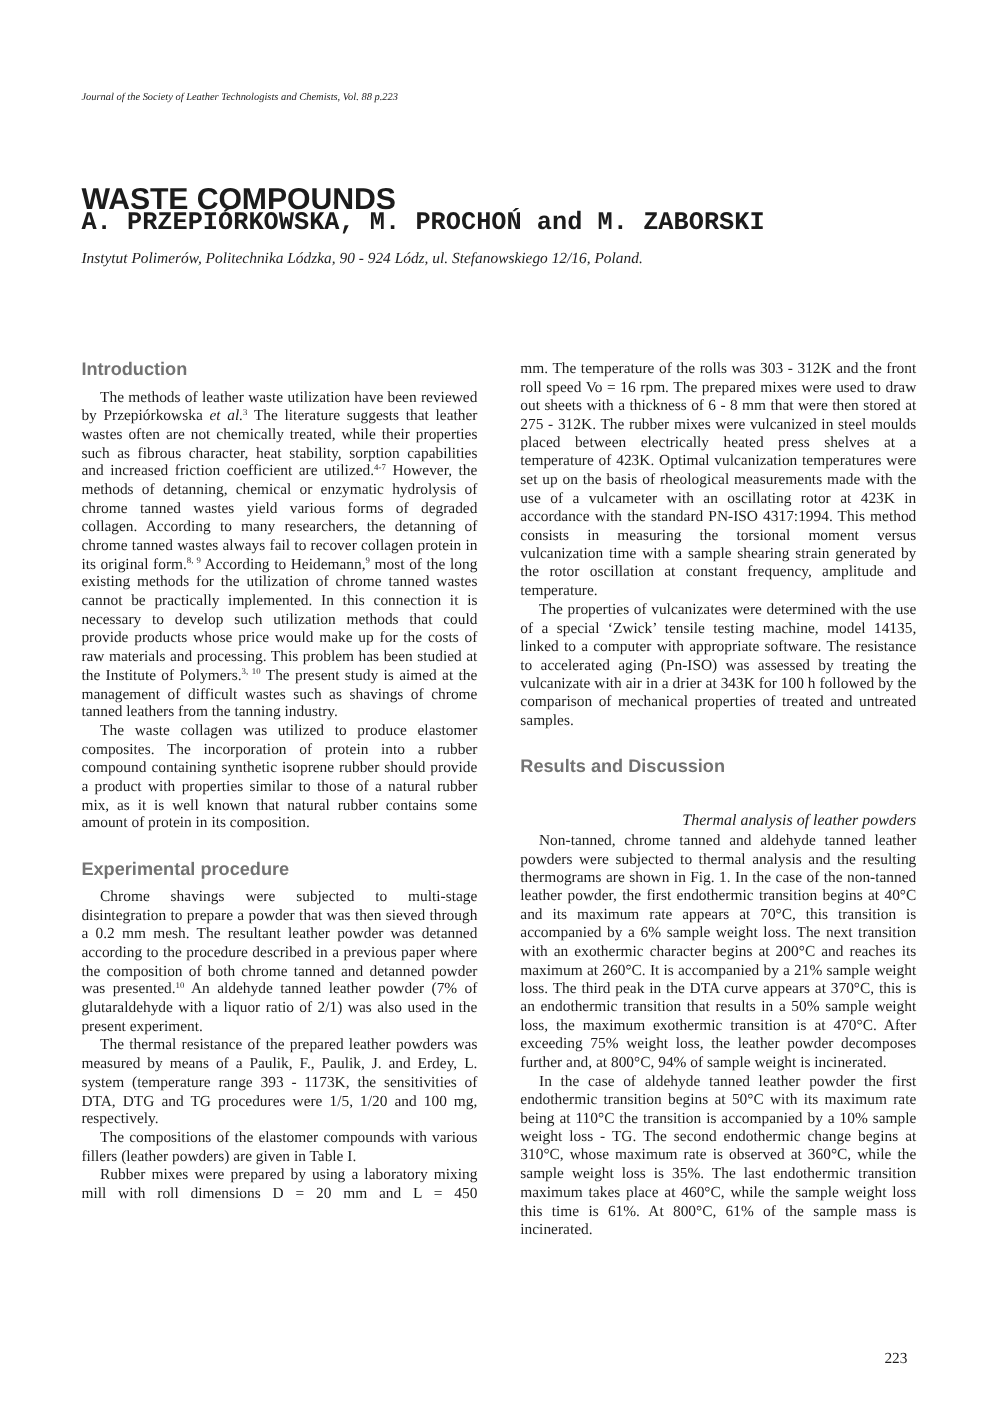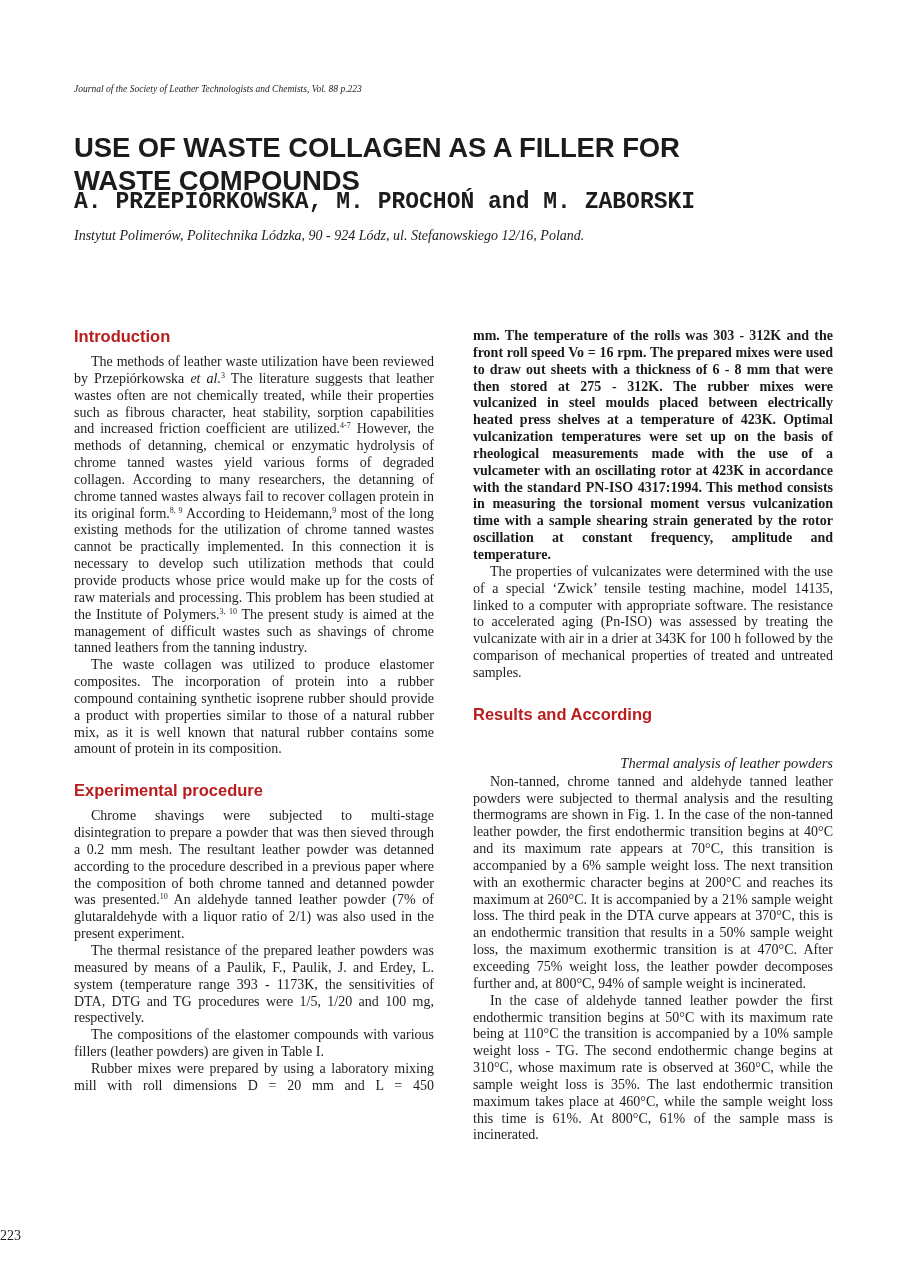--- a/index.html
+++ b/index.html
@@ -22,44 +22,44 @@
     font-family: "Liberation Serif", serif; font-style: italic; font-size: 14px; color: #1c1c1c;
   }
   .col {
     position: absolute; width: 360px;
     font-family: "Liberation Serif", serif; font-size: 14px; line-height: 16.85px; color: #1c1c1c;
     text-align: justify;
   }
   .col-left { left: 74px; top: 326px; }
   .col-right { left: 473px; top: 328px; }
   .col p { margin: 0; text-indent: 17px; }
-  .col p.noindent { text-indent: 0; font-weight: bold; }
+  .col p.noindent { text-indent: 0; }
   .col h2 {
     font-family: "Liberation Sans", sans-serif; font-weight: bold; font-size: 16.5px; line-height: 20px;
-    margin: 0 0 8px 0; color: #b91c1c; text-align: left;
+    margin: 0 0 8px 0; color: #737373; text-align: left;
   }
   .col h3 {
     font-family: "Liberation Serif", serif; font-style: italic; font-weight: normal; font-size: 14.5px;
     line-height: 18px; margin: 0 0 2px 0; text-align: right;
   }
   sup { font-size: 8px; line-height: 0; vertical-align: 5px; }
   .gap-sec { height: 22px; }
   .gap-sub { height: 22px; }
   .page-number {
-    position: absolute; left: 0; width: 825px; top: 1228px; text-align: left;
+    position: absolute; left: 0; width: 825px; top: 1228px; text-align: right;
     font-family: "Liberation Serif", serif; font-size: 14px; color: #1c1c1c;
   }
 </style>
 </head>
 <body>
 
 <div class="running-head">Journal of the Society of Leather Technologists and Chemists, Vol. 88 p.223</div>
 
 <h1 class="title">
-  <span>USE OF WASTE COLLAGEN AS A FILLER FOR</span><br>
+  <br>
   <span>WASTE COMPOUNDS</span>
 </h1>
 
 <div class="authors">A. PRZEPIÓRKOWSKA, M. PROCHOŃ and M. ZABORSKI</div>
 <div class="affiliation">Instytut Polimerów, Politechnika Lódzka, 90 - 924 Lódz, ul. Stefanowskiego 12/16, Poland.</div>
 
 <div class="col col-left">
   <h2>Introduction</h2>
   <p><span>The methods of leather waste utilization have been reviewed by Przepiórkowska </span><i>et al.</i><sup>3</sup><span> The literature suggests that leather wastes often are not chemically treated, while their properties such as fibrous character, heat stability, sorption capabilities and increased friction coefficient are utilized.</span><sup>4-7</sup><span> However, the methods of detanning, chemical or enzymatic hydrolysis of chrome tanned wastes yield various forms of degraded collagen. According to many researchers, the detanning of chrome tanned wastes always fail to recover collagen protein in its original form.</span><sup>8, 9</sup><span> According to Heidemann,</span><sup>9</sup><span> most of the long existing methods for the utilization of chrome tanned wastes cannot be practically implemented. In this connection it is necessary to develop such utilization methods that could provide products whose price would make up for the costs of raw materials and processing. This problem has been studied at the Institute of Polymers.</span><sup>3, 10</sup><span> The present study is aimed at the management of difficult wastes such as shavings of chrome tanned leathers from the tanning industry.</span></p>
   <p>The waste collagen was utilized to produce elastomer composites. The incorporation of protein into a rubber compound containing synthetic isoprene rubber should provide a product with properties similar to those of a natural rubber mix, as it is well known that natural rubber contains some amount of protein in its composition.</p>
@@ -68,20 +68,20 @@
   <p><span>Chrome shavings were subjected to multi-stage disintegration to prepare a powder that was then sieved through a 0.2 mm mesh. The resultant leather powder was detanned according to the procedure described in a previous paper where the composition of both chrome tanned and detanned powder was presented.</span><sup>10</sup><span> An aldehyde tanned leather powder (7% of glutaraldehyde with a liquor ratio of 2/1) was also used in the present experiment.</span></p>
   <p>The thermal resistance of the prepared leather powders was measured by means of a Paulik, F., Paulik, J. and Erdey, L. system (temperature range 393 - 1173K, the sensitivities of DTA, DTG and TG procedures were 1/5, 1/20 and 100 mg, respectively.</p>
   <p>The compositions of the elastomer compounds with various fillers (leather powders) are given in Table I.</p>
   <p style="text-align-last: justify;">Rubber mixes were prepared by using a laboratory mixing mill with roll dimensions D = 20 mm and L = 450</p>
 </div>
 
 <div class="col col-right">
   <p class="noindent">mm. The temperature of the rolls was 303 - 312K and the front roll speed Vo = 16 rpm. The prepared mixes were used to draw out sheets with a thickness of 6 - 8 mm that were then stored at 275 - 312K. The rubber mixes were vulcanized  in steel moulds placed between electrically heated press shelves at a temperature of 423K. Optimal vulcanization temperatures were set up on the basis of rheological measurements made with the use of  a vulcameter with an oscillating rotor at 423K in accordance with the standard PN-ISO 4317:1994. This method consists in measuring the torsional moment versus vulcanization time with a sample shearing strain generated by the rotor oscillation at constant frequency, amplitude and temperature.</p>
   <p>The properties of vulcanizates were determined with the use of a special ‘Zwick’ tensile testing machine, model 14135, linked to a computer with  appropriate software. The resistance to accelerated aging (Pn-ISO) was assessed by treating the vulcanizate with air in a drier at 343K for 100 h followed by the comparison of mechanical properties of treated and untreated samples.</p>
   <div class="gap-sec"></div>
-  <h2>Results and According</h2>
+  <h2>Results and Discussion</h2>
   <div class="gap-sub"></div>
   <h3>Thermal analysis of leather powders</h3>
   <p>Non-tanned, chrome tanned and aldehyde tanned leather powders were subjected to thermal analysis and the resulting thermograms are shown in Fig. 1. In the case of the non-tanned leather powder, the first endothermic transition begins at 40°C and its maximum rate appears at 70°C, this transition is accompanied by a 6% sample weight loss. The next transition with an exothermic character begins at 200°C and reaches its maximum at 260°C. It is accompanied by a 21% sample weight loss. The third peak in the DTA curve appears at 370°C, this is an endothermic transition that results in a 50% sample weight loss, the maximum exothermic transition is at 470°C. After exceeding 75%  weight loss, the leather powder decomposes further and, at 800°C, 94% of sample weight is incinerated.</p>
   <p>In the case of aldehyde tanned leather powder the first endothermic transition begins at 50°C with its maximum rate being at 110°C the transition is accompanied by a 10% sample weight loss - TG. The second endothermic change begins at 310°C, whose maximum rate is observed at 360°C, while the sample weight loss is 35%. The last endothermic transition maximum takes place at 460°C, while the sample weight loss this time is 61%. At 800°C, 61% of the sample mass is incinerated.</p>
 </div>
 
 <div class="page-number">223</div>
 
 </body></html>

